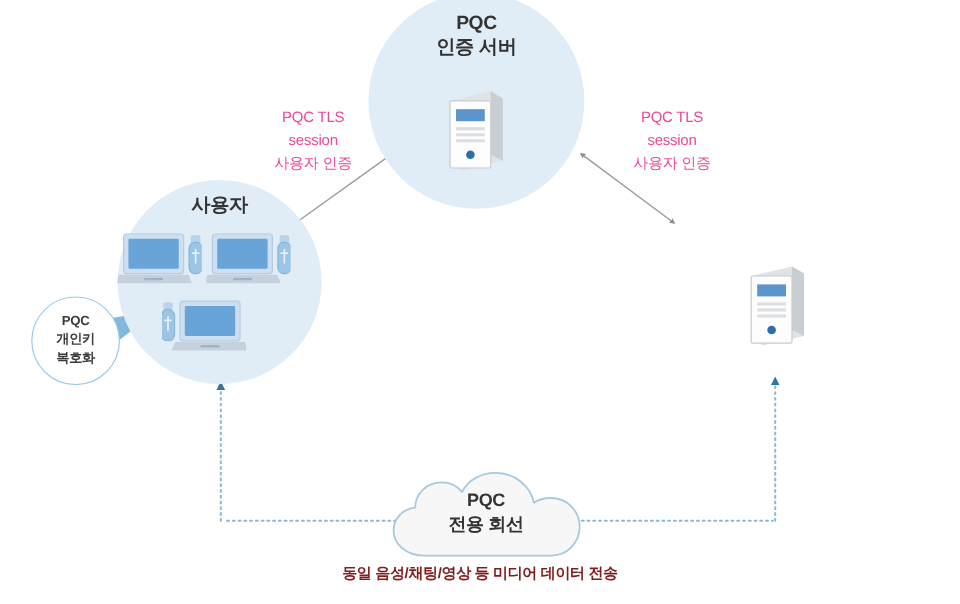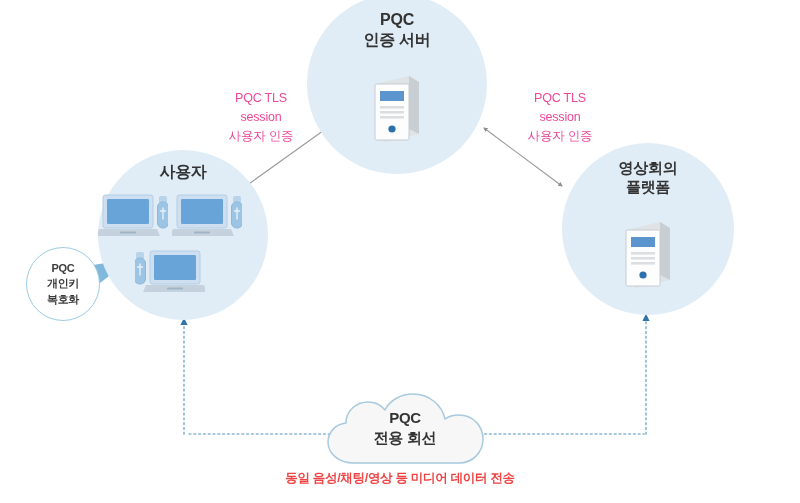--- a/index.html
+++ b/index.html
@@ -103,21 +103,21 @@
   }
 
   
   #bottom-caption {
     position: absolute;
     left: 0; top: 470px;
     width: 800px;
     text-align: center;
     font-size: 12.5px;
     font-weight: bold;
-    color: #ef4444;
+    color: #7f1d1d;
     letter-spacing: -0.3px;
   }
 </style>
 </head>
 <body>
 
 <div id="canvas">
 
   <svg class="layer">
     <defs>
@@ -211,24 +211,20 @@
       <rect x="32" y="39.4" width="16" height="2.2" rx="1.1" fill="#9fb3c6"></rect>
     </g>
   </svg>
 
   <div id="callout-private-key">
     <div class="callout-text">PQC
 개인키
 복호화</div>
   </div>
 
-  <div class="node-circle" id="circle-platform">
-    <div class="node-title" id="title-platform">영상회의
-플랫폼</div>
-  </div>
 
   <svg class="server-icon" id="server-icon-platform" width="52" height="72" viewBox="0 0 52 72">
     <polygon points="4,12 38,4 48,10 48,62 14,70 4,64" fill="#dfe3e6"></polygon>
     <polygon points="38,4 48,10 48,62 38,57" fill="#c9ced2"></polygon>
     <rect x="4" y="12" width="34" height="56" rx="1.5" fill="#fdfdfd" stroke="#c6ccd1" stroke-width="1"></rect>
     <rect x="9" y="19" width="24" height="10" fill="#5c95cd"></rect>
     <rect x="9" y="34" width="24" height="2.6" fill="#dcdfe2"></rect>
     <rect x="9" y="39" width="24" height="2.6" fill="#dcdfe2"></rect>
     <rect x="9" y="44" width="24" height="2.6" fill="#dcdfe2"></rect>
     <circle cx="21" cy="57" r="3.6" fill="#2b6fad"></circle>

